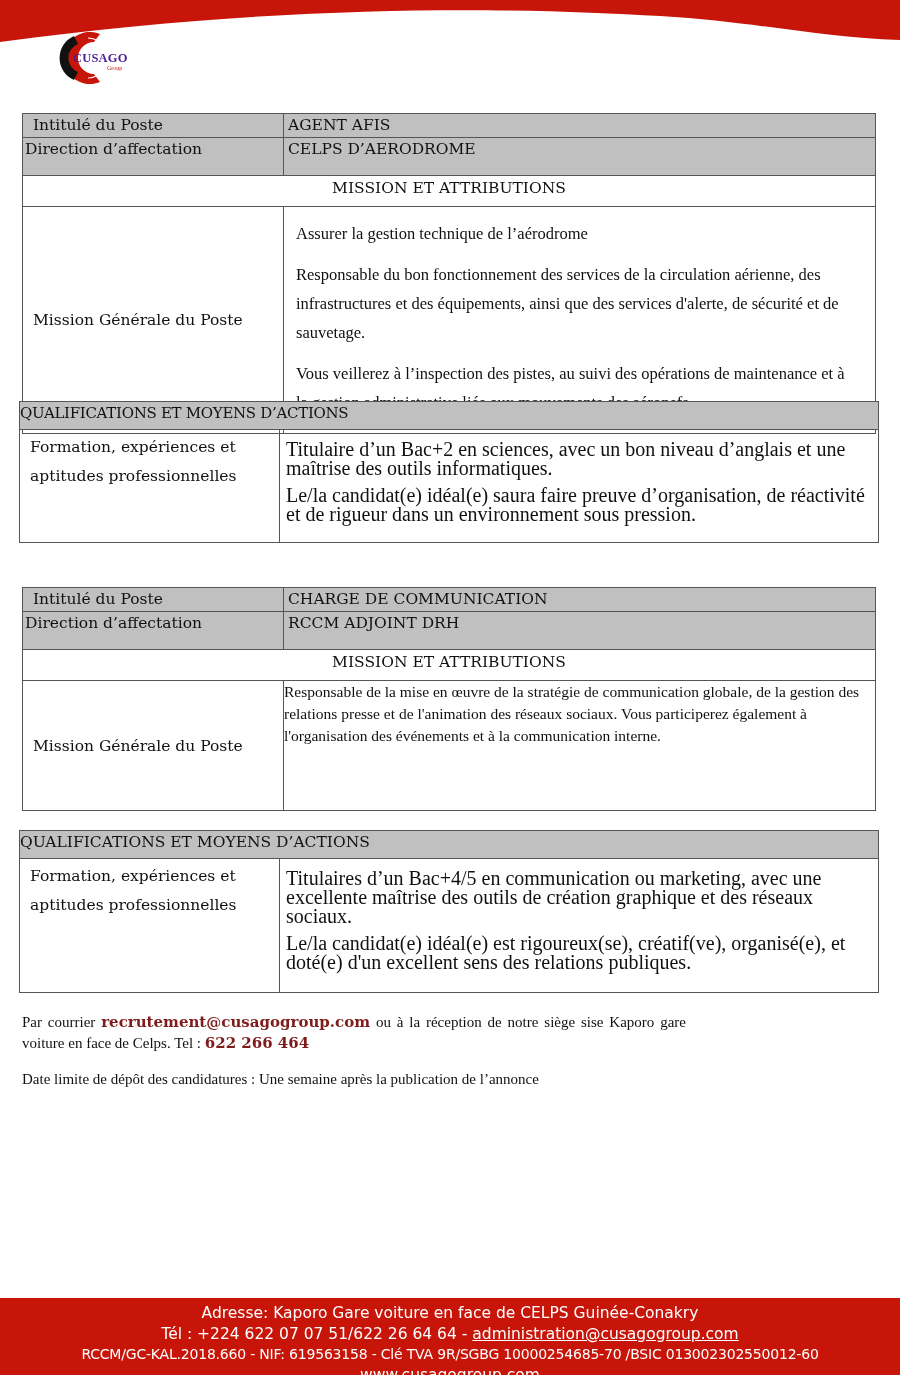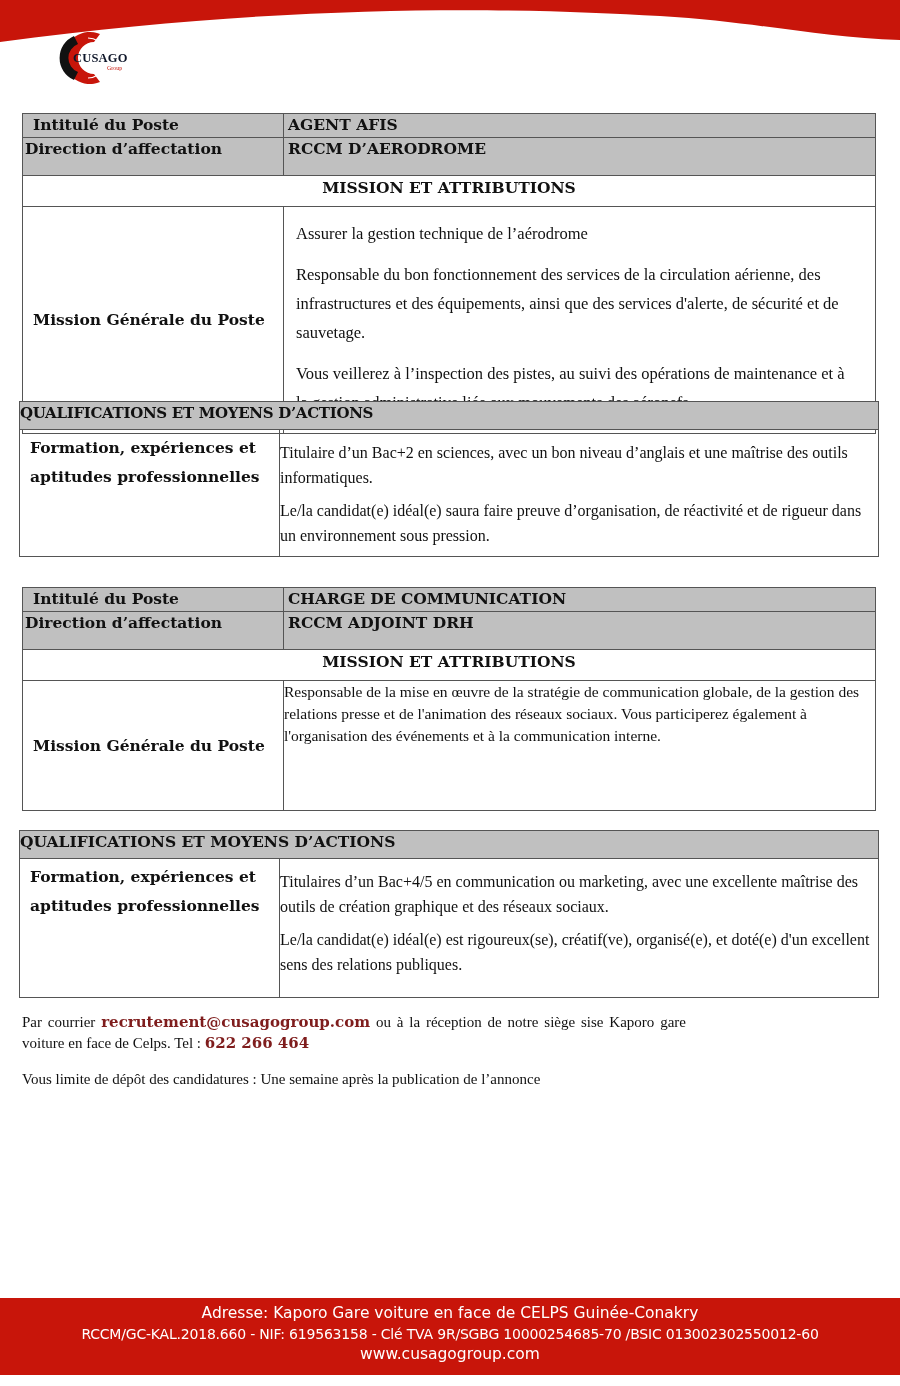--- a/index.html
+++ b/index.html
@@ -3,34 +3,34 @@
 <meta charset="utf-8">
 <style>
   html, body { margin: 0; padding: 0; }
   body {
     width: 900px; height: 1386px; position: relative; overflow: hidden;
     background: #ffffff; color: #111;
     font-family: "DejaVu Serif", "Liberation Serif", serif;
   }
   .top-wave { position: absolute; left: 0; top: 0; width: 900px; height: 45px; }
   .logo { position: absolute; left: 52px; top: 28px; width: 80px; height: 60px; }
-  .logo-text { position: absolute; left: 73px; top: 51px; font-family: "Liberation Serif", serif; font-weight: bold; font-size: 12.5px; color: #0f172a; letter-spacing: 0.2px; }
+  .logo-text { position: absolute; left: 73px; top: 51px; font-family: "Liberation Serif", serif; font-weight: bold; font-size: 12.5px; color: #4c1d95; letter-spacing: 0.2px; }
   .logo-sub { position: absolute; left: 107px; top: 65px; font-family: "Liberation Serif", serif; font-size: 6px; color: #c8150a; }
 
   table.jt { position: absolute; border-collapse: collapse; table-layout: fixed; }
   table.jt td { border: 1px solid #555; padding: 0 2px; vertical-align: top; font-size: 15.5px; line-height: 22px; }
   .grey { background: #c0c0c0; }
-  .b { font-weight: bold; }
+  .b { font-weight: normal; }
   .center { text-align: center; }
   .mid { vertical-align: middle !important; }
   .body-text { font-family: "Liberation Serif", serif; font-size: 16.5px !important; }
   .body-text p { margin: 12px; }
   .t1 td.body-text p { line-height: 29px; }
   .qual td { font-size: 15.5px; }
-  .qual .right p { margin: 0 0 8px 0; line-height: 25px; font-size: 16px; }
+  .qual .right p { margin: 0 0 8px 6px; line-height: 19px; font-size: 20px; }
   .comm .right p { margin: 0 4px 8px 0; line-height: 19px; font-size: 15.5px; }
 
   .contact { position: absolute; left: 22px; top: 1012px; width: 664px; font-size: 15px; line-height: 21px; text-align: justify; font-family: "Liberation Serif", serif; }
   .contact .link { color: #7f1d1d; font-weight: bold; font-family: "DejaVu Serif", serif; font-size: 15px; }
   .deadline { position: absolute; left: 22px; top: 1071px; font-size: 15px; font-family: "Liberation Serif", serif; }
 
   .footer { position: absolute; left: 0; top: 1298px; width: 900px; height: 77px; background: #c8150a; color: #fff; text-align: center; font-family: "DejaVu Sans", sans-serif; font-size: 15.5px; line-height: 20.5px; padding-top: 5px; box-sizing: border-box; }
   .footer .u { text-decoration: underline; }
   .footer .l3 { font-size: 14px; letter-spacing: -0.2px; white-space: nowrap; }
 </style>
@@ -55,21 +55,21 @@
       <col style="width:261px">
       <col style="width:592px">
     </colgroup>
   <tbody>
       <tr style="height:24px">
     <td class="grey b" style="padding-left:10px">Intitulé du Poste</td>
     <td class="grey b" style="padding-left:4px">AGENT AFIS</td>
   </tr>
   <tr style="height:38px">
     <td class="grey b">Direction d’affectation</td>
-    <td class="grey b" style="padding-left:4px">RCCM D’AERODROME</td>
+    <td class="grey b" style="padding-left:4px">CELPS D’AERODROME</td>
   </tr>
   <tr style="height:31px">
     <td colspan="2" class="b center" style="padding-top:1px">MISSION ET ATTRIBUTIONS</td>
   </tr>
   <tr style="height:174px">
     <td class="b mid" style="padding-left:10px">Mission Générale du Poste</td>
     <td class="body-text" style="padding:0 8px 4px 0;">
       <p>Assurer la gestion technique de l’aérodrome</p>
       <p>Responsable du bon fonctionnement des services de la circulation aérienne, des infrastructures et des équipements, ainsi que des services d'alerte, de sécurité et de sauvetage.</p>
       <p>Vous veillerez à l’inspection des pistes, au suivi des opérations de maintenance et à la gestion administrative liée aux mouvements des aéronefs.</p>
@@ -141,19 +141,22 @@
   </tr>
 </tbody>
   </table>
 
 <div class="contact">
   <span>Par courrier</span>
   <span class="link">recrutement@cusagogroup.com</span>
   <span>ou à la réception de notre siège sise Kaporo gare voiture en face de Celps. Tel :</span>
   <span class="link">622 266 464</span>
 </div>
-<div class="deadline">Vous limite de dépôt des candidatures : Une semaine après la publication de l’annonce</div>
+<div class="deadline">Date limite de dépôt des candidatures : Une semaine après la publication de l’annonce</div>
 
 <div class="footer">
   <div>Adresse: Kaporo Gare voiture en face de CELPS Guinée-Conakry</div>
+  <div>
+    <span>Tél : +224 622 07 07 51/622 26 64 64 - </span><span class="u">administration@cusagogroup.com</span>
+  </div>
   <div class="l3">RCCM/GC-KAL.2018.660 - NIF: 619563158 - Clé TVA 9R/SGBG 10000254685-70 /BSIC 013002302550012-60</div>
   <div>www.cusagogroup.com</div>
 </div>
 
 </body></html>

